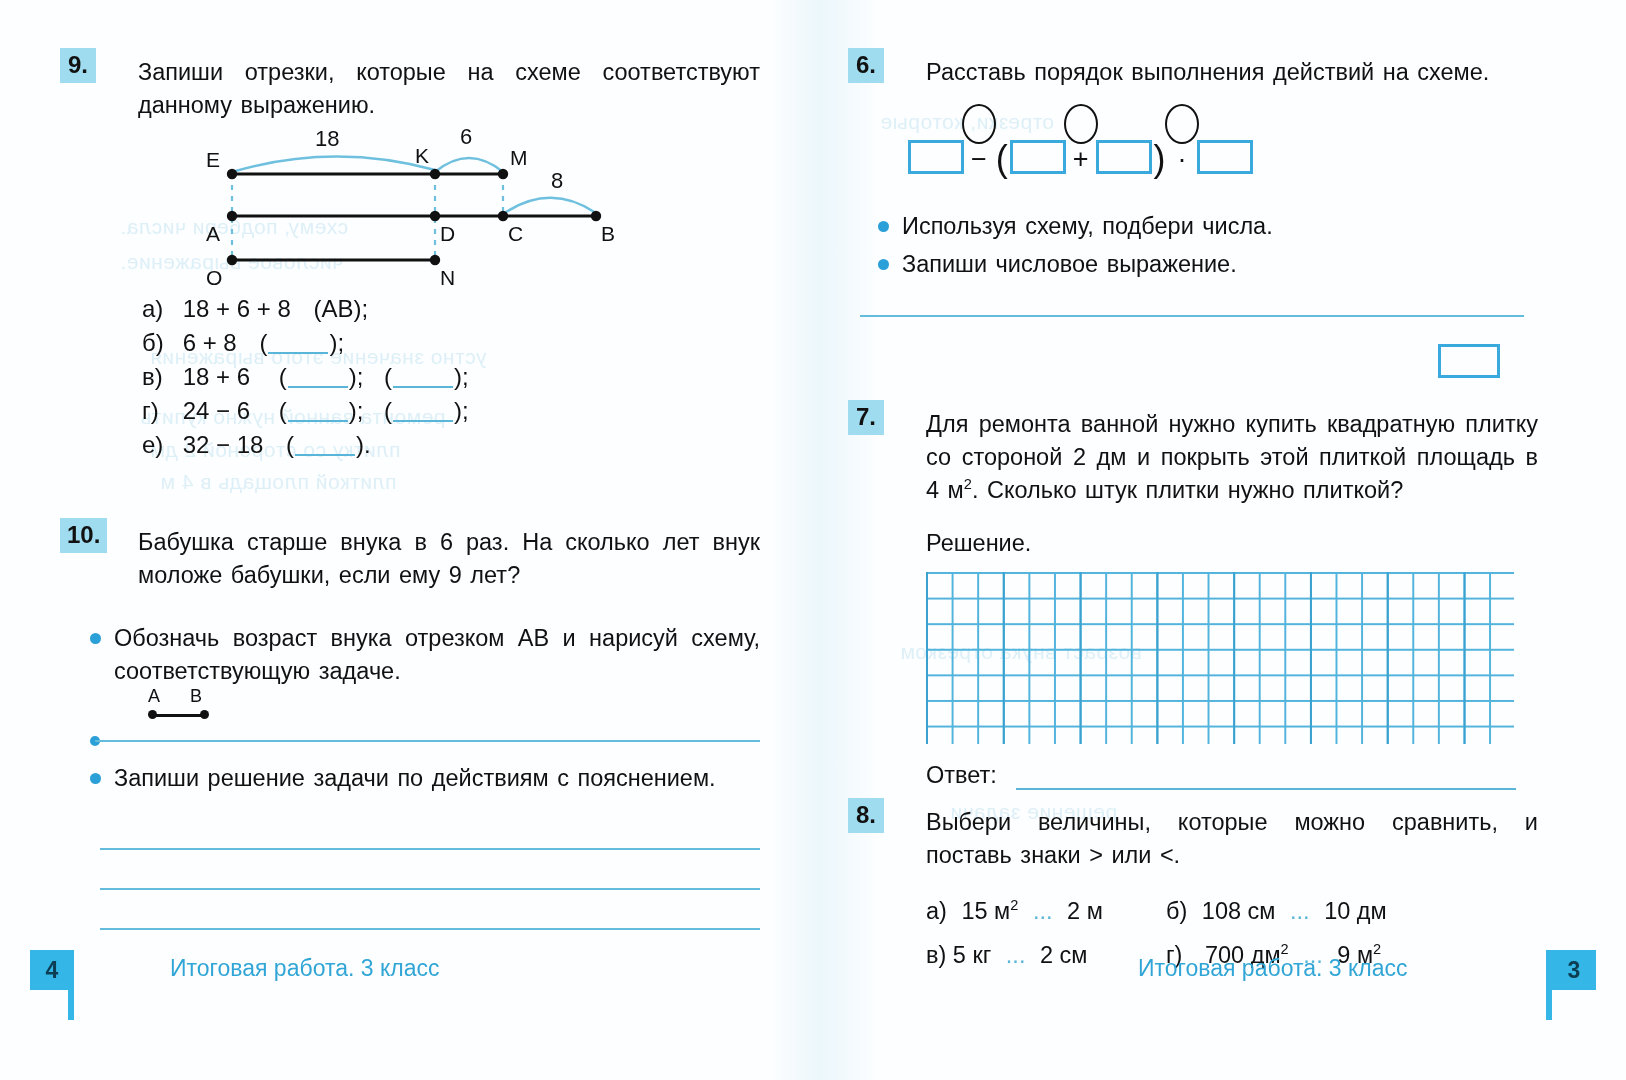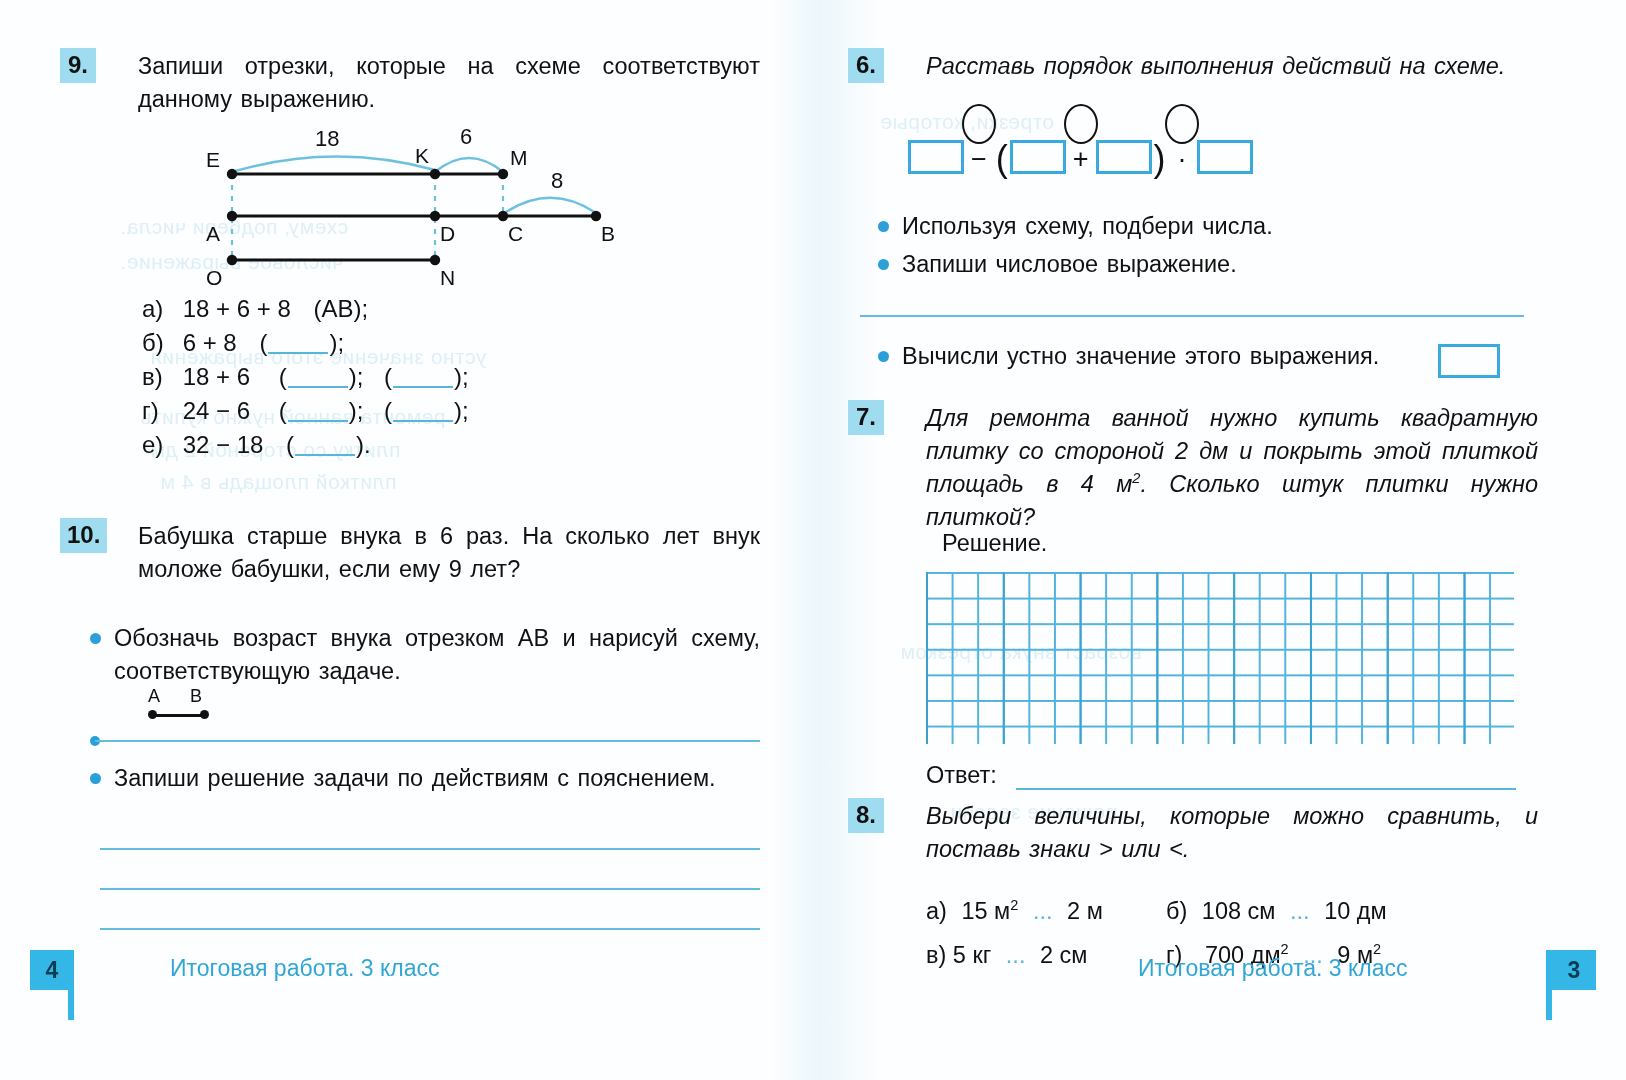--- a/index.html
+++ b/index.html
@@ -49,29 +49,29 @@
     color: #111;
     font-weight: bold;
     font-size: 24px;
     line-height: 1;
     padding: 5px 7px 6px 7px;
     min-width: 22px;
     text-align: center;
   }
   .task-body {
     position: absolute;
-    left: 78px; top: 2px;
+    left: 78px; top: 8px;
     width: 622px;
     font-size: 23.5px;
     line-height: 33px;
     text-align: justify;
     text-align-last: left;
     word-spacing: 2px;
   }
-  .task-body.r { width: 612px; font-style: italic; }
+  .task-body.r { width: 612px; }
 
   .bullet-row {
     position: absolute;
     display: flex;
     align-items: flex-start;
     font-size: 23.5px;
     line-height: 33px;
   }
   .bullet-dot {
     width: 11px; height: 11px;
@@ -389,32 +389,28 @@
       <span class="bullet-dot"></span>
       <span class="bullet-text">Запиши числовое выражение.</span>
     </div>
     <div class="bullet-row" style="left:30px; top:210px; width:640px;">
       <span class="bullet-dot"></span>
       <span class="bullet-text">Используя схему, подбери числа.</span>
     </div>
 
     <div class="blue-rule" style="left:12px; top:315px; width:664px;"></div>
 
-    <div class="bullet-row" style="left:30px; top:340px; width:640px;">
-      <span class="bullet-dot"></span>
-      <span class="bullet-text">Вычисли устно значение этого выражения.</span>
-    </div>
     <div class="small-box" style="left:590px; top:344px; width:62px; height:34px;"></div>
 
     <div class="task" style="left:0; top:400px; width:700px;">
       <div class="num-badge">7.</div>
       <div class="task-body r"><span>Для ремонта ванной нужно купить квадратную плитку со стороной 2 дм и покрыть этой плиткой площадь в 4 м</span><sup>2</sup><span>. Сколько штук плитки нужно плиткой?</span></div>
     </div>
 
-    <span class="reshenie" style="left:94px; top:530px;">Решение.</span>
+    <span class="reshenie" style="left:78px; top:530px;">Решение.</span>
 
     <div class="grid-area" style="left:78px; top:572px; width:588px; height:172px;"></div>
     <div class="grid-strong" style="left:78px; top:572px; width:588px; height:172px;"></div>
 
     <span class="otvet" style="left:78px; top:762px;">Ответ:</span>
     <div class="answer-line" style="left:168px; top:788px; width:500px;"></div>
 
     <div class="task" style="left:0; top:798px; width:700px;">
       <div class="num-badge">8.</div>
       <div class="task-body r">Выбери величины, которые можно сравнить, и поставь знаки &gt; или &lt;.</div>

